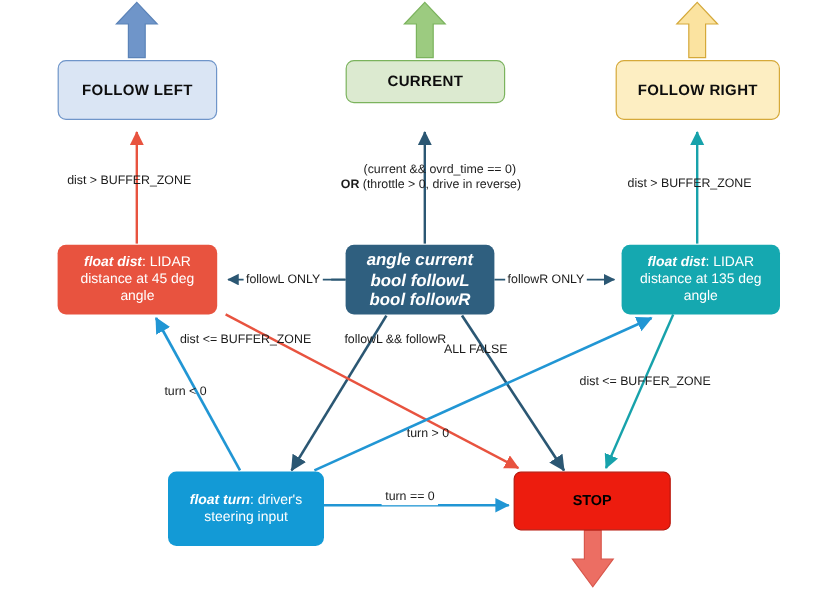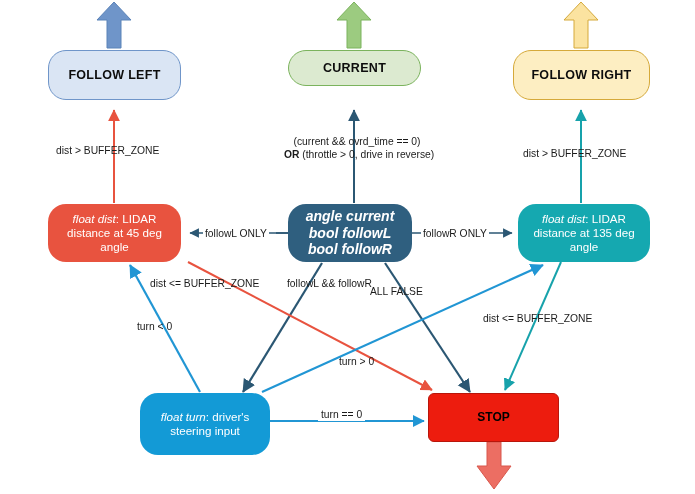--- a/index.html
+++ b/index.html
@@ -7,53 +7,53 @@
     width:695px;height:494px;
     font-family:"Liberation Sans",sans-serif;
     position:relative;overflow:hidden;
   }
   #diagram{position:absolute;left:0;top:0;width:695px;height:494px;}
   .node{
     position:absolute;
     box-sizing:border-box;
     display:flex;align-items:center;justify-content:center;
     text-align:center;
-    border-radius:18px;
+    border-radius:7px;
     line-height:1.18;
   }
   .node .txt{display:block;width:100%;padding:0 4px;}
   
   .state{
     font-size:12.5px;font-weight:bold;letter-spacing:.3px;color:#0d0d0d;
     border-width:1.6px;border-style:solid;
   }
   .state-left  {background:#dae5f4;border-color:#6f95c9;}
   .state-cur   {background:#dcead0;border-color:#7bb35d;}
   .state-right {background:#fdeec2;border-color:#d5a93a;}
   
   .data{
     font-size:11.6px;color:#ffffff;border:none;
   }
   .data-red  {background:#e8533f;}
   .data-navy {background:#2f5f7f;font-size:14px;font-style:italic;font-weight:bold;}
   .data-teal {background:#15a8b0;}
   .data-blue {background:#139ad6;font-size:11.6px;}
-  .data .em{font-style:italic;font-weight:normal;}
+  .data .em{font-style:italic;font-weight:bold;}
   
   .stop{
     background:#ed1c0e;border:1.6px solid #b8160b;border-radius:6px;
     font-size:12px;font-weight:bold;color:#000000;
   }
   
   .elabel{
     position:absolute;
     font-size:10.3px;color:#1b1b1b;white-space:nowrap;
     background:transparent;line-height:1.3;
   }
-  .elabel.two{text-align:center;}
+  .elabel.two{text-align:right;}
   .elabel b{font-weight:bold;}
 </style>
 </head>
 <body>
 
 <svg id="diagram" viewBox="0 0 695 494" xmlns="http://www.w3.org/2000/svg">
   <defs>
     <marker id="ah-navy" markerWidth="7" markerHeight="7" refX="5.6" refY="3" orient="auto">
       <path d="M0,0 L6,3 L0,6 z" fill="#2b5773"></path>
     </marker>

